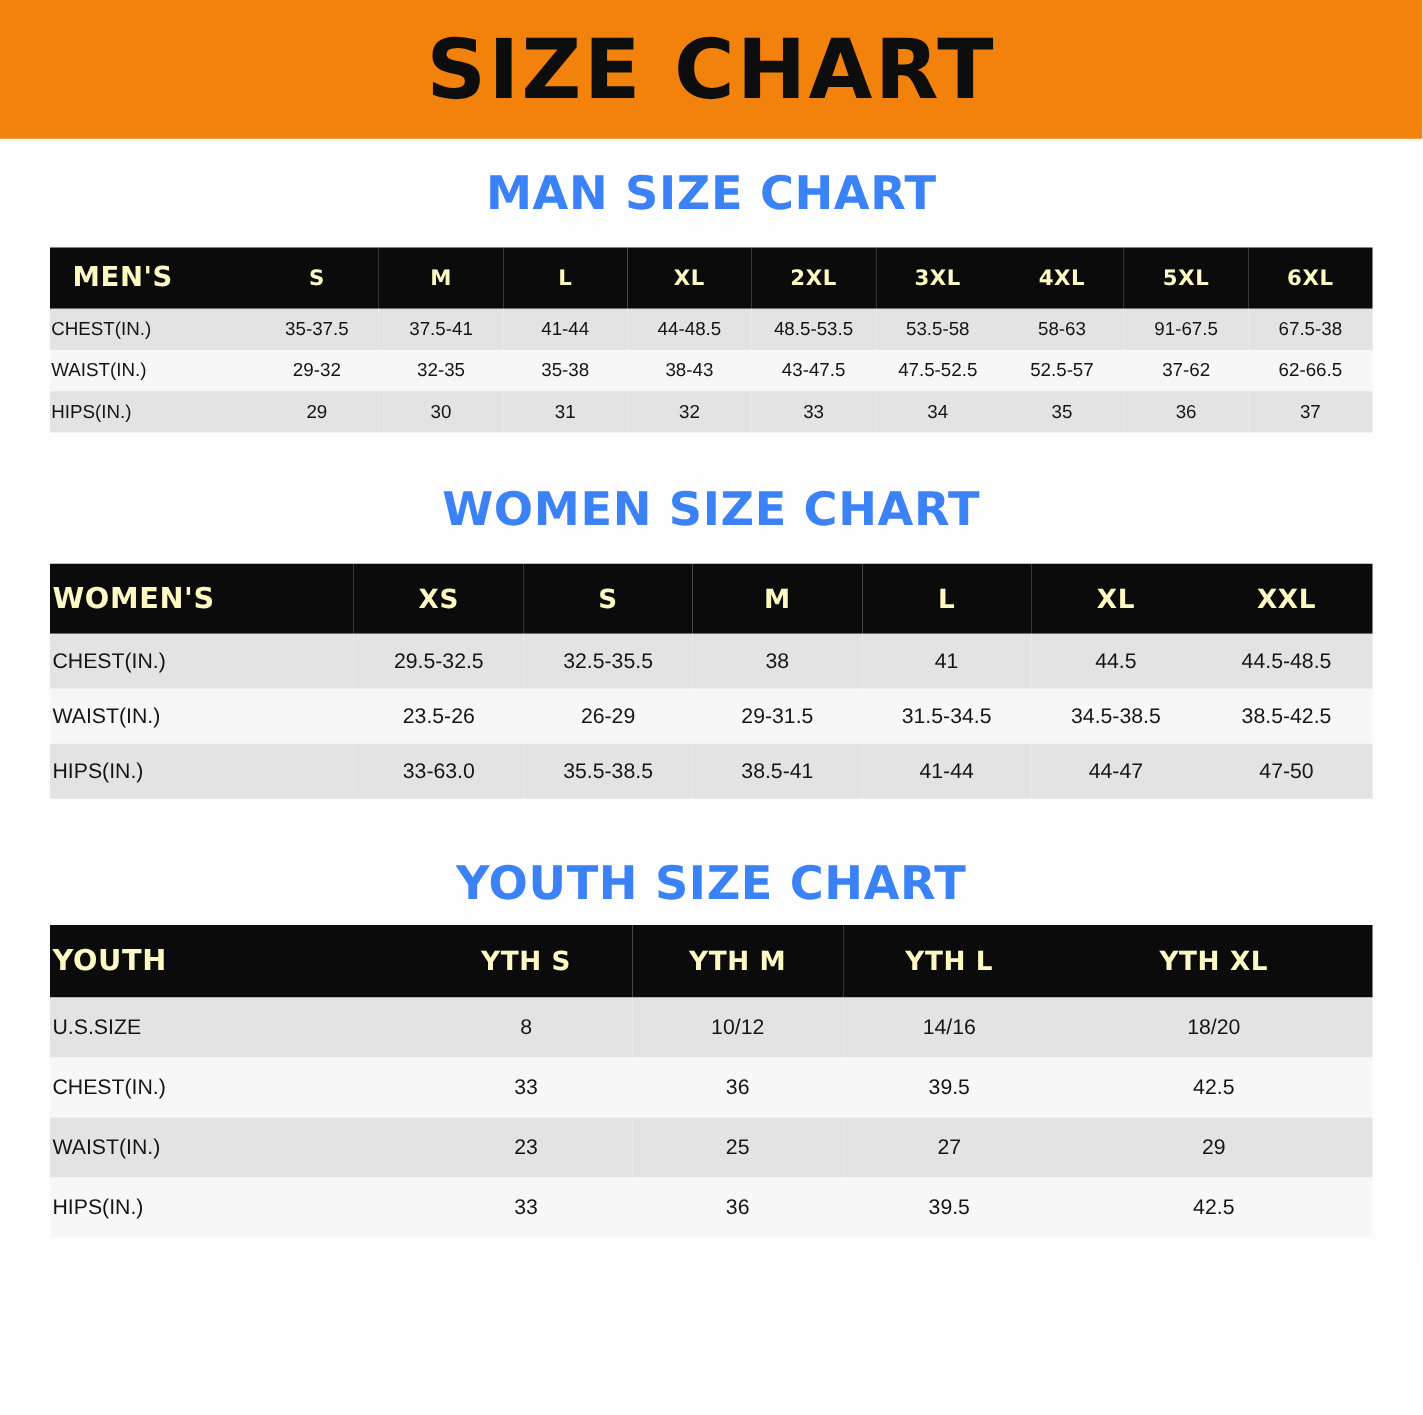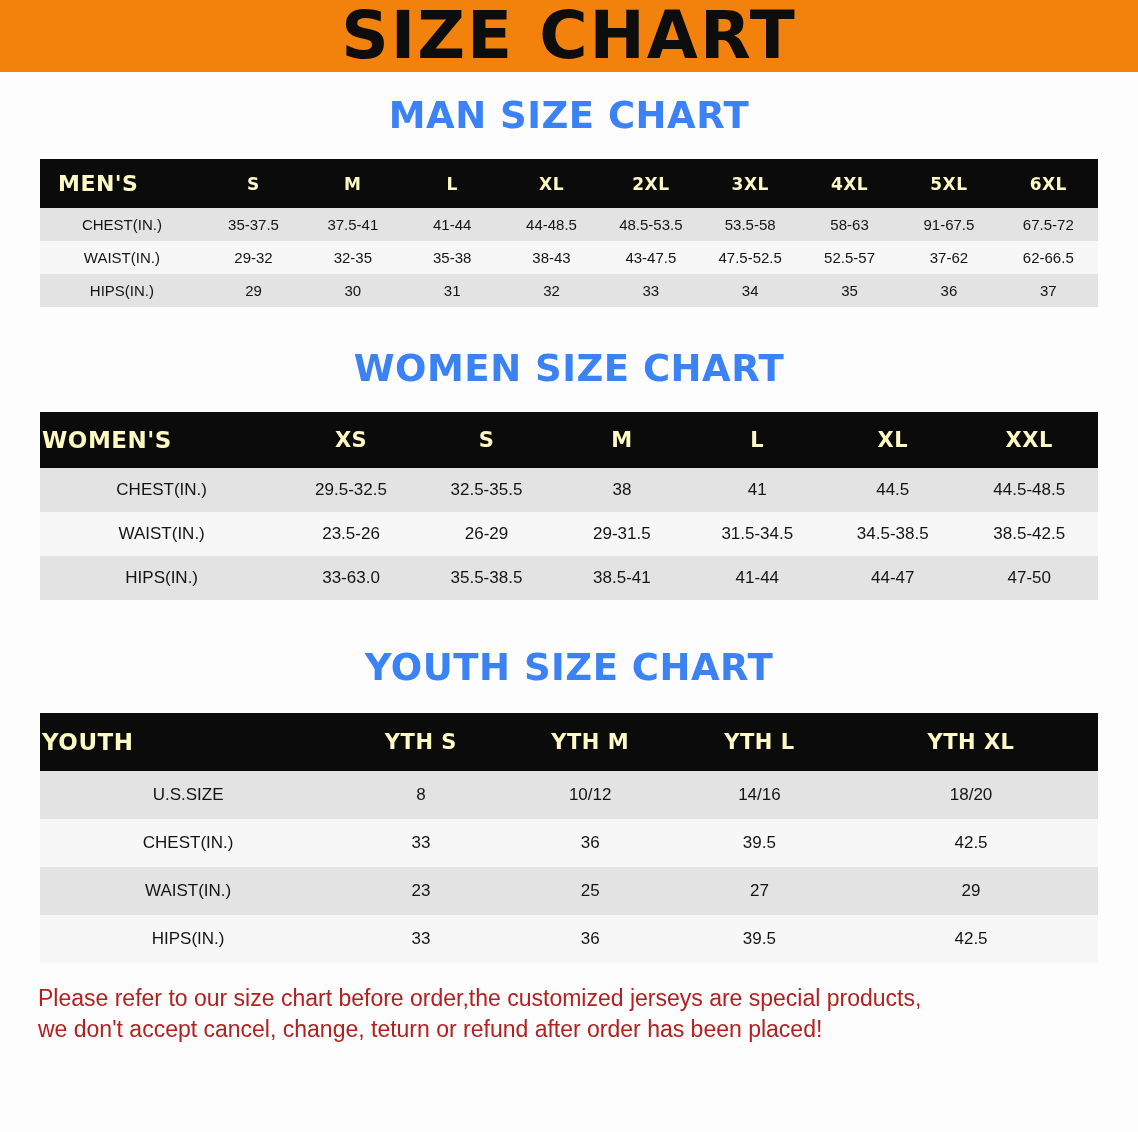--- a/index.html
+++ b/index.html
@@ -16,21 +16,21 @@
   }
   .page {
     width: 1138px;
     height: 1132px;
     position: relative;
     background: #fdfdfd;
   }
 
   
   .banner {
-    height: 72px;
+    height: 111px;
     background: #f2820c;
     display: flex;
     align-items: center;
     justify-content: center;
   }
   .banner-title {
     font-family: "DejaVu Sans", sans-serif;
     font-weight: bold;
     font-size: 66px;
     letter-spacing: 2px;
@@ -43,21 +43,21 @@
   .section-title {
     text-align: center;
     font-family: "DejaVu Sans", sans-serif;
     font-weight: bold;
     font-size: 37px;
     color: #3b82f6;
     letter-spacing: 0.5px;
   }
   #man-title    { margin: 22px 0 22px 0; }
   #women-title  { margin: 40px 0 22px 0; }
-  #youth-title  { margin: 46px 0 24px 0; }
+  #youth-title  { margin: 46px 0 12px 0; }
 
   
   .table-wrap {
     margin: 0 40px;
   }
   table.size-table {
     border-collapse: collapse;
     width: 100%;
     table-layout: fixed;
   }
@@ -77,21 +77,21 @@
     font-size: 21px;
   }
   table.size-table tbody td {
     text-align: center;
     padding: 9px 2px;
     font-size: 16px;
     color: #141414;
     font-family: "Liberation Sans", sans-serif;
   }
   table.size-table tbody td.first-col {
-    text-align: center;
+    text-align: left;
     font-size: 16px;
     margin-top: 19px;
   }
   table.size-table tbody tr.row-odd td  { background: #e3e3e3; }
   table.size-table tbody tr.row-even td { background: #f7f7f7; }
 
   
   #men-table thead th { font-size: 17px; }
   #men-table thead th.first-col { font-size: 22px; }
   #men-table tbody td { font-size: 15px; padding: 8px 1px; }
@@ -160,21 +160,21 @@
         <tr class="row-odd">
           <td class="first-col">CHEST(IN.)</td>
           <td>35-37.5</td>
           <td>37.5-41</td>
           <td>41-44</td>
           <td>44-48.5</td>
           <td>48.5-53.5</td>
           <td>53.5-58</td>
           <td>58-63</td>
           <td>91-67.5</td>
-          <td>67.5-72</td>
+          <td>67.5-38</td>
         </tr>
         <tr class="row-even">
           <td class="first-col">WAIST(IN.)</td>
           <td>29-32</td>
           <td>32-35</td>
           <td>35-38</td>
           <td>38-43</td>
           <td>43-47.5</td>
           <td>47.5-52.5</td>
           <td>52.5-57</td>
@@ -299,18 +299,14 @@
           <td class="first-col">HIPS(IN.)</td>
           <td>33</td>
           <td>36</td>
           <td>39.5</td>
           <td>42.5</td>
         </tr>
       </tbody>
     </table>
   </div>
 
-  <div class="note">
-    <div>Please refer to our size chart before order,the customized jerseys are special products,</div>
-    <div>we don't accept cancel, change, teturn or refund after order has been placed!</div>
-  </div>
 
 </div>
 
 </body></html>

